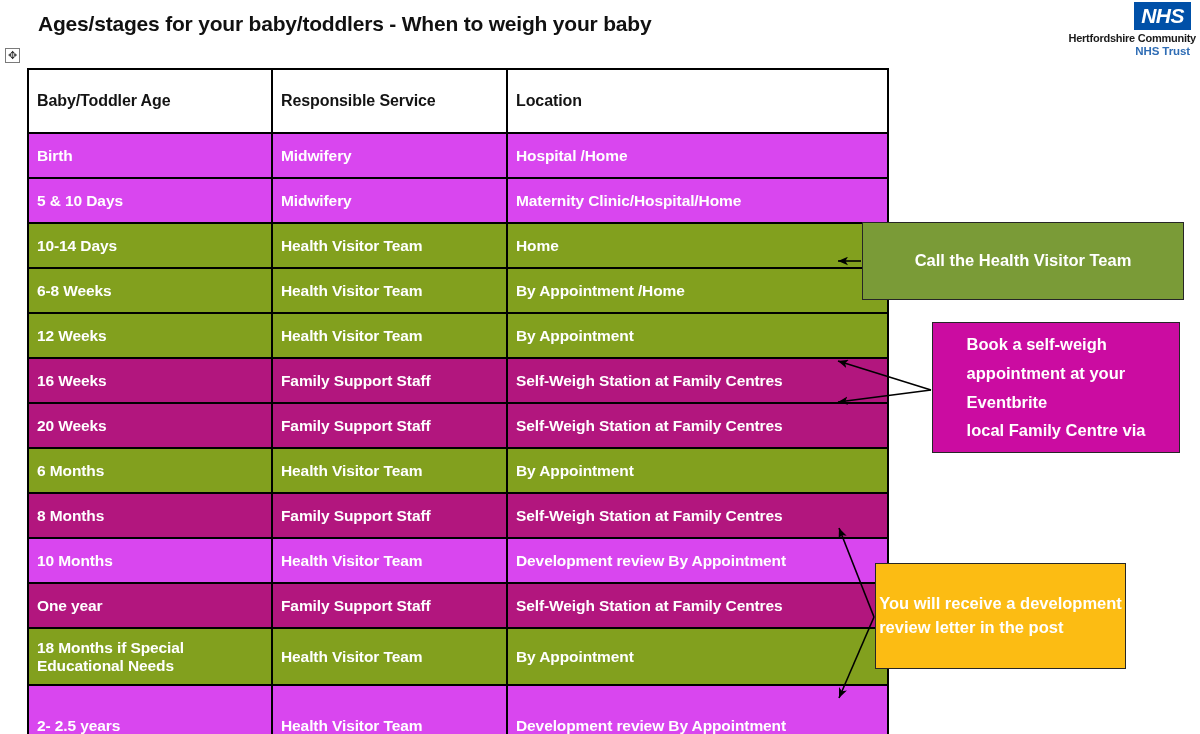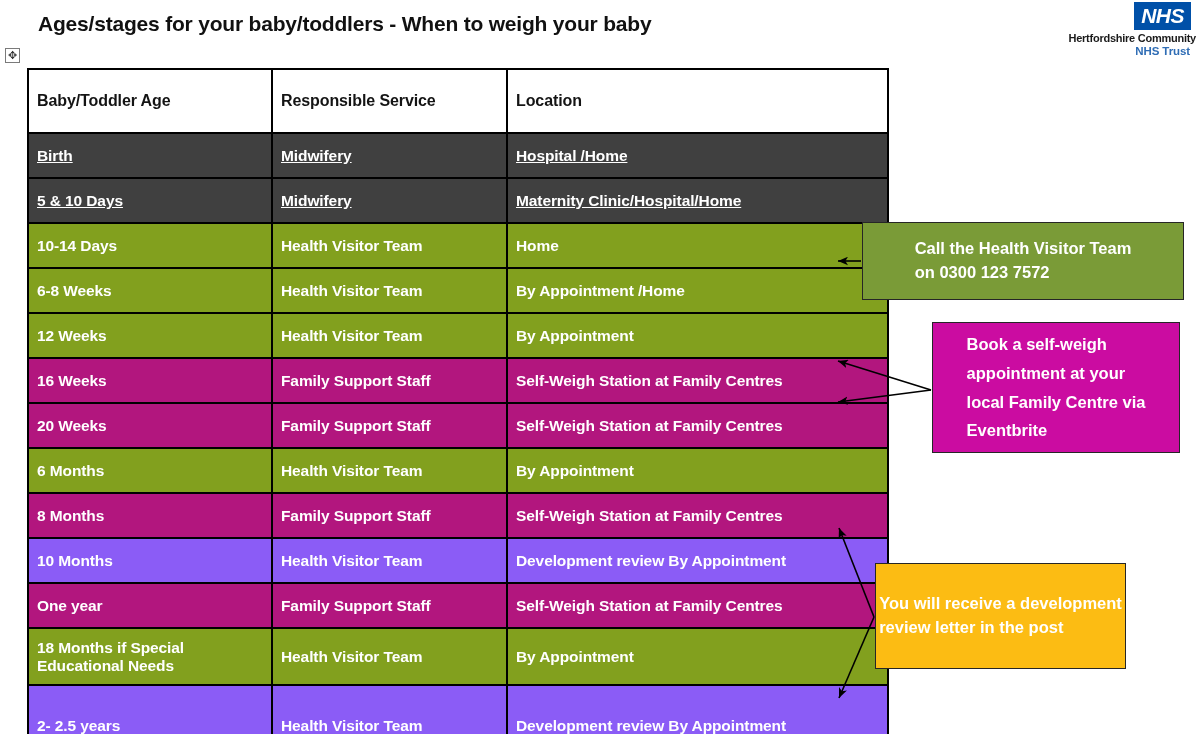--- a/index.html
+++ b/index.html
@@ -116,24 +116,24 @@
   .col-age   { width: 226px; }
   .col-serv  { width: 217px; }
   .col-loc   { width: 363px; }
 
   tr.head td {
     background: #ffffff;
     color: #141414;
     height: 62px;
     font-size: 16px;
   }
-  tr.teal   td { background: #404040; color: #ffffff; text-decoration: underline; }
+  tr.teal   td { background: #d946ef; color: #ffffff; }
   tr.olive  td { background: #82A01E; color: #ffffff; }
   tr.magenta td{ background: #B2167E; color: #ffffff; }
-  tr.amber  td { background: #8b5cf6; color: #ffffff; margin-left: 12px; }
+  tr.amber  td { background: #d946ef; color: #ffffff; margin-left: 12px; }
 
   tr.r-std td  { height: 43px; }
   tr.r-two td  { height: 55px; }
   tr.r-tall td { height: 80px; }
 
   
   .callout {
     position: absolute;
     box-sizing: border-box;
     border: 1.5px solid #262626;
@@ -280,30 +280,29 @@
   <line x1="931" y1="390" x2="838" y2="402" stroke="#000000" stroke-width="1.6" marker-end="url(#ah)"></line>
 
   <line x1="874" y1="617" x2="839" y2="528" stroke="#000000" stroke-width="1.6" marker-end="url(#ah)"></line>
 
   <line x1="874" y1="617" x2="839" y2="698" stroke="#000000" stroke-width="1.6" marker-end="url(#ah)"></line>
 </svg>
 
 <div class="callout callout-green">
   <div>
     <span>Call the Health Visitor Team</span>
-    <span>on 0300 123 7572</span>
   </div>
 </div>
 
 <div class="callout callout-pink">
   <div>
     <span>Book a self-weigh</span>
     <span>appointment at your</span>
+    <span>Eventbrite</span>
     <span>local Family Centre via</span>
-    <span>Eventbrite</span>
   </div>
 </div>
 
 <div class="callout callout-amber">
   <div>
     <span>You will receive a development</span>
     <span>review letter in the post</span>
   </div>
 </div>
 

